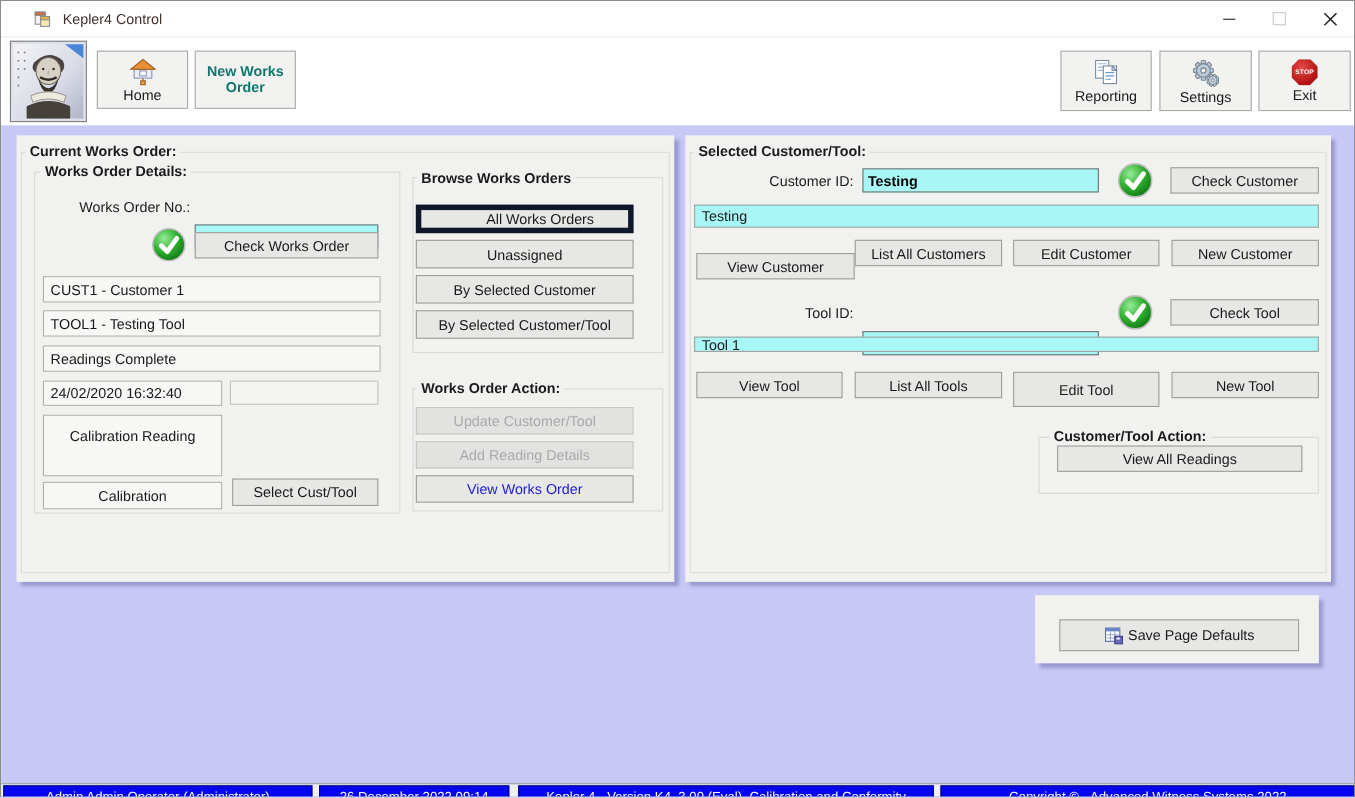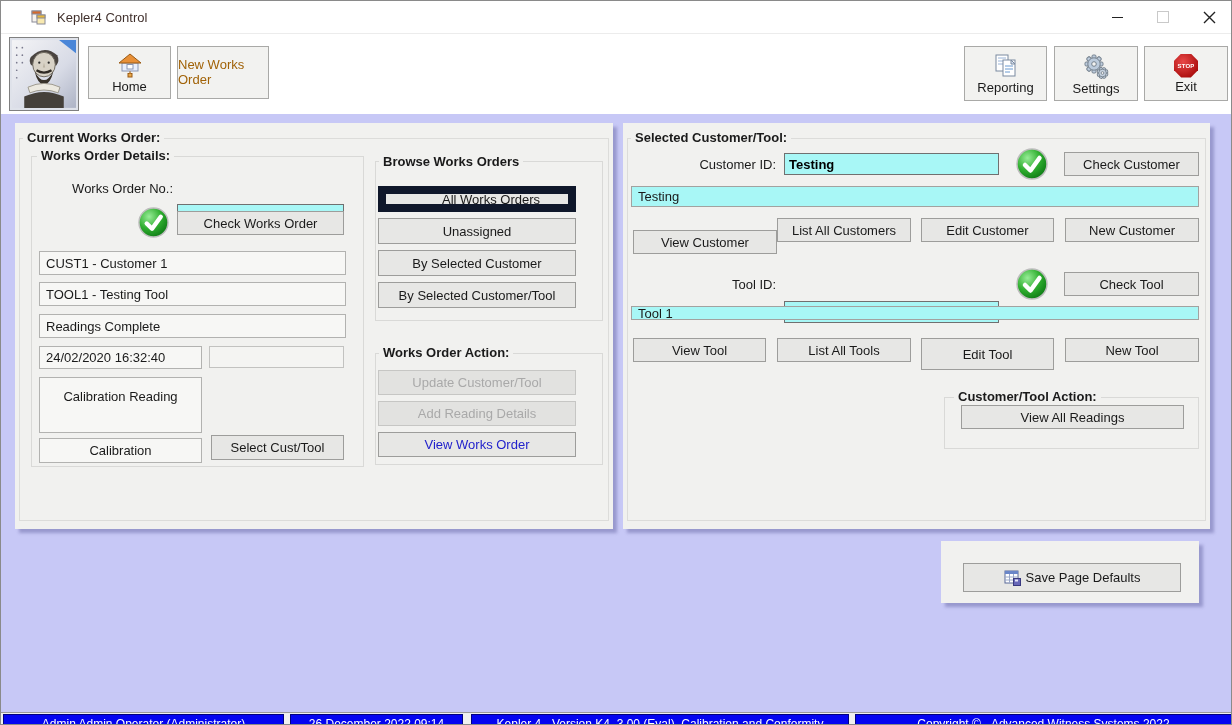--- a/index.html
+++ b/index.html
@@ -14,29 +14,29 @@
   .status-bg{left:0;top:711px;width:1230px;height:14px;background:#efefef;border-top:1px solid #9a9a9a;}
   
   .apptitle{left:56px;top:9px;font-size:13px;color:#40302c;white-space:nowrap;}
   .wbtn{top:1px;width:46px;height:30px;display:flex;align-items:center;justify-content:center;cursor:default;}
   .minbar{width:11px;height:1px;background:#222;display:block;}
   .maxbox{width:10px;height:10px;border:1px solid #c9c9c9;display:block;}
   
   .tbbtn{background:#f2f2f0;border:1px solid #a9a9a7;display:flex;flex-direction:column;
          align-items:center;justify-content:center;gap:1px;font-size:13px;cursor:default;}
   .portrait{left:8px;top:36px;width:70px;height:74px;border:1px solid #7f7f7f;background:#dfe2ea;padding:2px;}
-  .nwo-label{color:#a16207;font-weight:normal;line-height:1.15;}
+  .nwo-label{color:#0f766e;font-weight:bold;text-align:center;line-height:1.15;}
   
   .panel{background:#f1f1ef;box-shadow:4px 4px 3px rgba(96,96,158,0.45);}
   .groupbox{border:1px solid #d9d9d7;}
   .plabel{font-weight:bold;font-size:13px;background:#f1f1ef;padding:0 4px;white-space:nowrap;}
   
   .btn{background:#e7e7e5;border:1px solid #9d9d9b;display:flex;align-items:center;justify-content:center;
        font-size:13px;white-space:nowrap;cursor:default;color:#1a1a1a;}
-  .btn.focused{border:8px solid #0f172a;padding-left:28px;}
+  .btn.focused{border:5px solid #0f172a;padding-left:28px;}
   .btn.disabled{background:#e2e2e0;border:1px solid #c6c6c4;color:#a9a9a9;}
   .btn.linkblue{color:#2222cc;}
   .cyan-input{background:#a8f7f6;border:1px solid #707070;font-family:"Liberation Sans",sans-serif;
               font-size:13px;font-weight:bold;padding:0 4px;outline:none;}
   .cyan-bar{background:#a8f7f6;border:1px solid #a2a2a0;display:flex;align-items:center;
             padding:0 6px;font-size:13px;white-space:nowrap;}
   .tbox{background:#f7f7f5;border:1px solid #b2b2b0;display:flex;align-items:center;
         padding:0 6px;font-size:13px;white-space:nowrap;}
   .rlabel{text-align:right;font-size:13px;line-height:22px;white-space:nowrap;}
   

